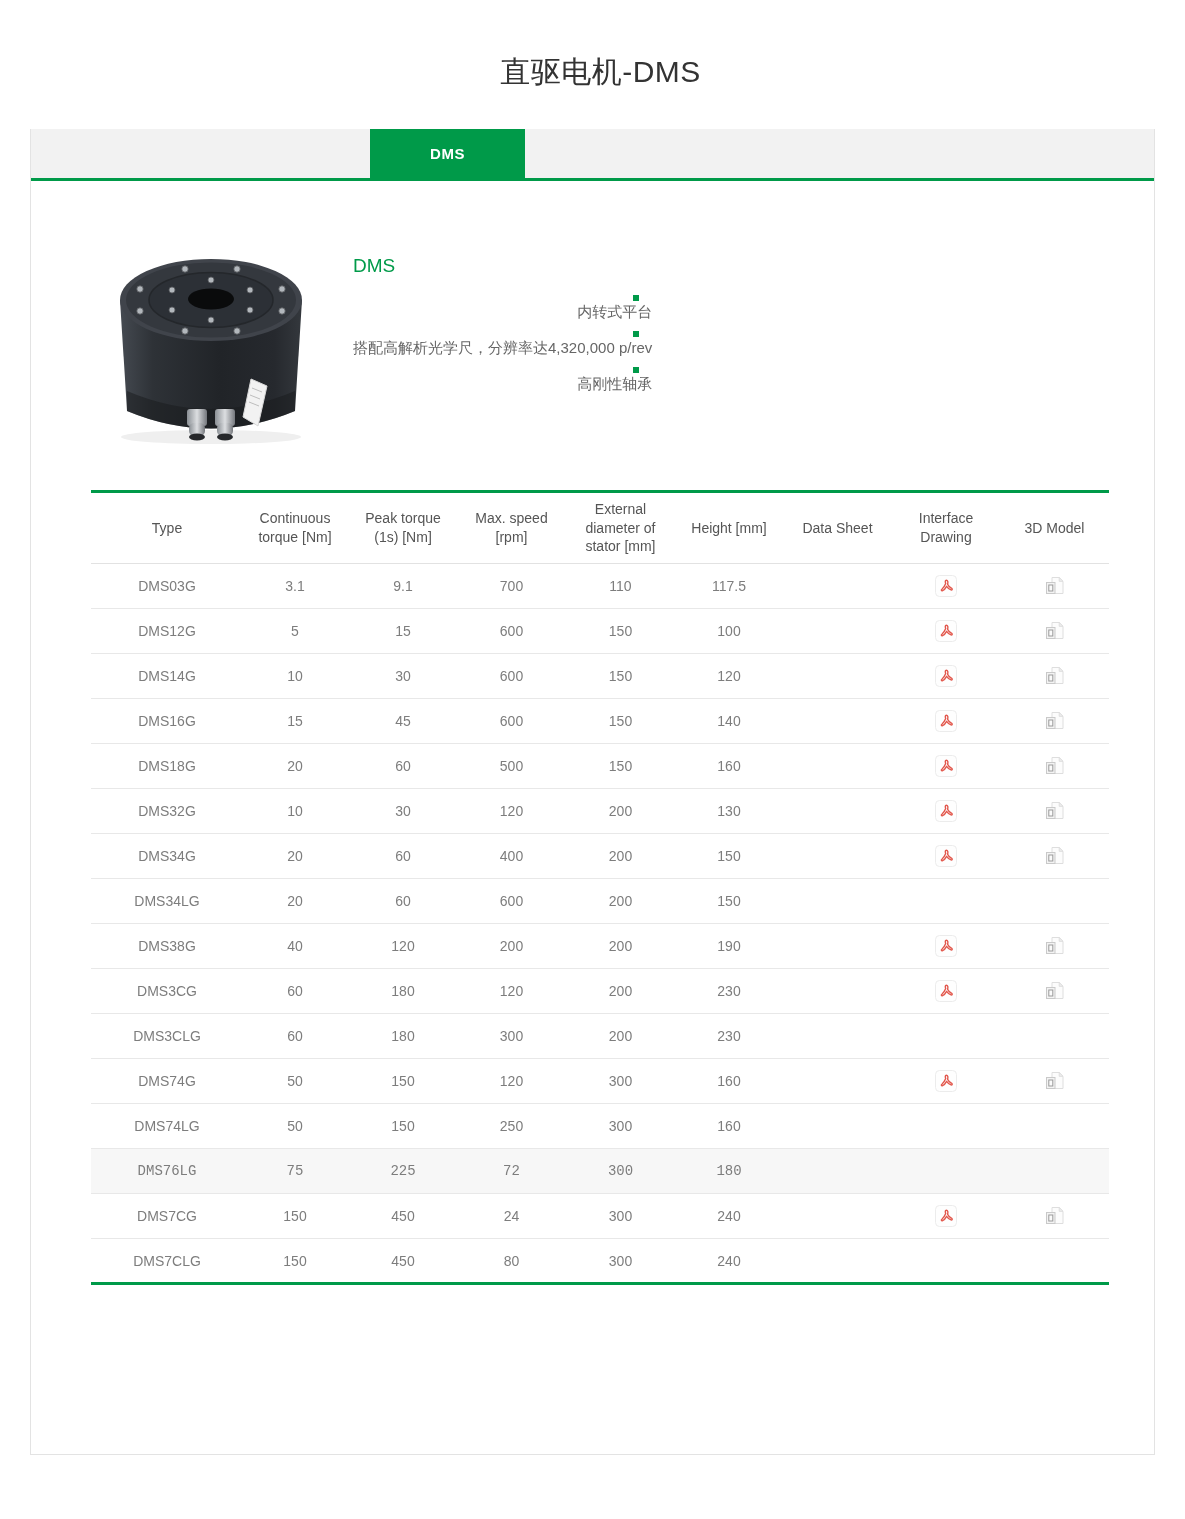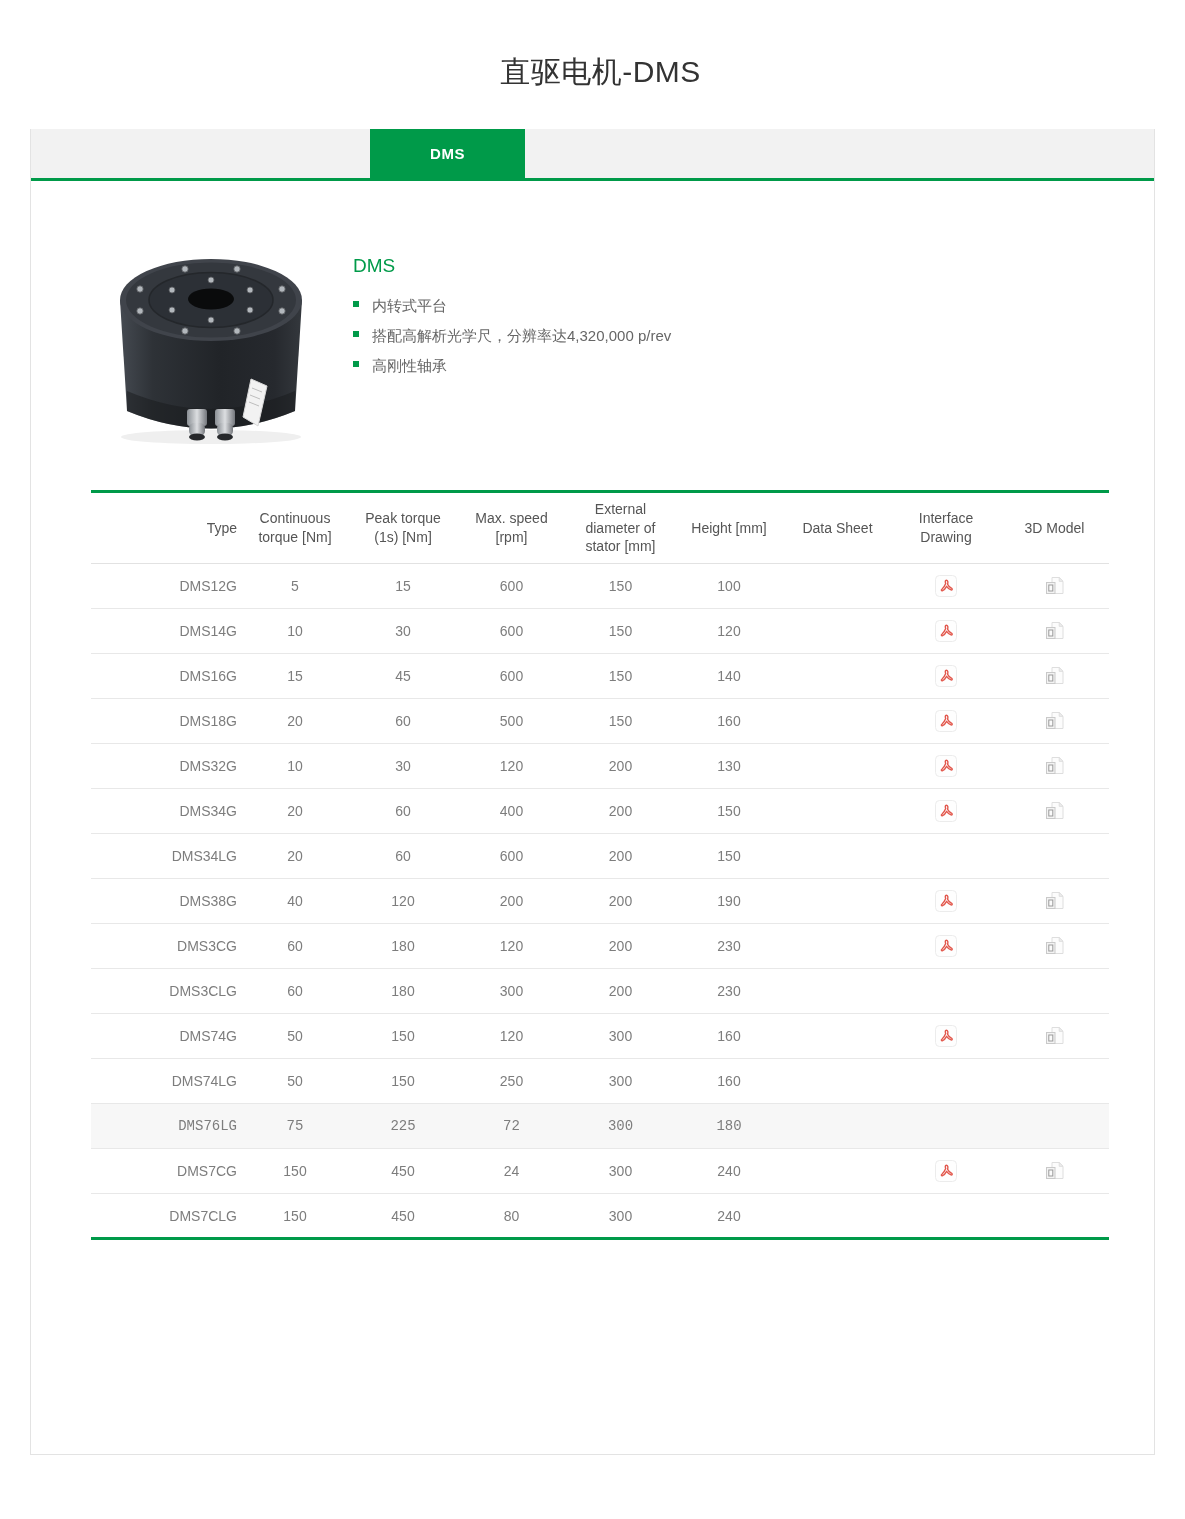--- a/index.html
+++ b/index.html
@@ -68,25 +68,26 @@
     font-size:19px;
     font-weight:500;
     margin:0 0 20px 0;
   }
   ul.features{
     list-style:none;
     margin:0;padding:0;
   }
   ul.features li{
     display:flex;
-    align-items:center;
+    align-items:flex-end;
     color:#666666;
     font-size:15px;
     margin-bottom:12px;
     line-height:1.2;
+    flex-direction:column;
   }
   .bullet{
     width:6px;height:6px;
     background:#009a49;
     flex:0 0 auto;
     margin-right:13px;
     position:relative;
     top:-2px;
   }
   table.specs{
@@ -114,21 +115,21 @@
     font-size:14px;
     color:#7d7d7d;
     text-align:center;
     vertical-align:middle;
     border-bottom:1px solid #e8e8e8;
     padding:0 4px;
     box-sizing:border-box;
   }
   table.specs tbody tr:last-child td{border-bottom:none;}
   table.specs th.col-type, table.specs td.col-type{
-    text-align:right;
+    text-align:center;
     padding-left:6px;
   }
   table.specs tr.hl td{background:#f7f7f7;font-family:Liberation Mono, monospace;}
   .iconlink{
     display:inline-block;
     width:24px;height:24px;
     vertical-align:middle;
     cursor:pointer;
   }
   .iconlink svg{display:block;}
@@ -240,20 +241,43 @@
             <th>Max. speed [rpm]</th>
             <th>External diameter of stator [mm]</th>
             <th>Height [mm]</th>
             <th>Data Sheet</th>
             <th>Interface Drawing</th>
             <th>3D Model</th>
           </tr>
       </thead>
       <tbody>
           <tr>
+            <td class="col-type">DMS03G</td>
+            <td>3.1</td>
+            <td>9.1</td>
+            <td>700</td>
+            <td>110</td>
+            <td>117.5</td>
+            <td></td>
+            <td><a class="iconlink">
+  <svg width="24" height="24" viewBox="0 0 24 24">
+    <rect x="1.5" y="1.5" width="21" height="21" rx="4" fill="#fefefe" stroke="#ececec"></rect>
+    <path d="M12.3 6.2c-1.1 0-1.3 1.4-.6 3.4-.9 2.3-2.4 4.5-3.8 5.6-1.1.8-.4 2 .7 1.5 1.5-.7 3-2.6 4-4.4 1.2 1.7 2.9 3.2 4.4 3.6 1.2.3 1.7-.9.7-1.6-1.3-.9-2.9-1.4-4.1-4.1.6-2 .3-4-1.3-4z" fill="none" stroke="#e2574c" stroke-width="1.4" stroke-linecap="round" stroke-linejoin="round"></path>
+  </svg>
+</a></td>
+            <td><a class="iconlink">
+  <svg width="24" height="24" viewBox="0 0 24 24">
+    <path d="M9 3.5h7.2l3.8 3.8v12.2H9z" fill="#fcfcfc" stroke="#dedede"></path>
+    <path d="M16.2 3.5l3.8 3.8h-3.8z" fill="#eeeeee" stroke="#dedede"></path>
+    <rect x="3.5" y="8.5" width="8.5" height="11" fill="#f3f3f3" stroke="#c9c9c9"></rect>
+    <rect x="5.8" y="11" width="4" height="6" fill="#fafafa" stroke="#9b9b9b"></rect>
+  </svg>
+</a></td>
+          </tr>
+          <tr>
             <td class="col-type">DMS12G</td>
             <td>5</td>
             <td>15</td>
             <td>600</td>
             <td>150</td>
             <td>100</td>
             <td></td>
             <td><a class="iconlink">
   <svg width="24" height="24" viewBox="0 0 24 24">
     <rect x="1.5" y="1.5" width="21" height="21" rx="4" fill="#fefefe" stroke="#ececec"></rect>

